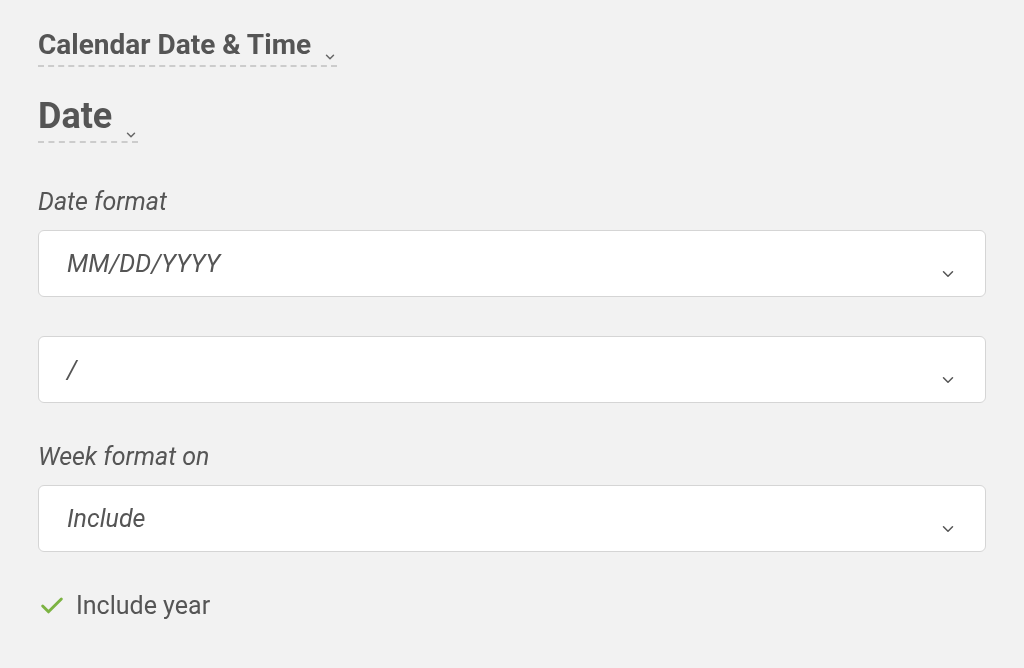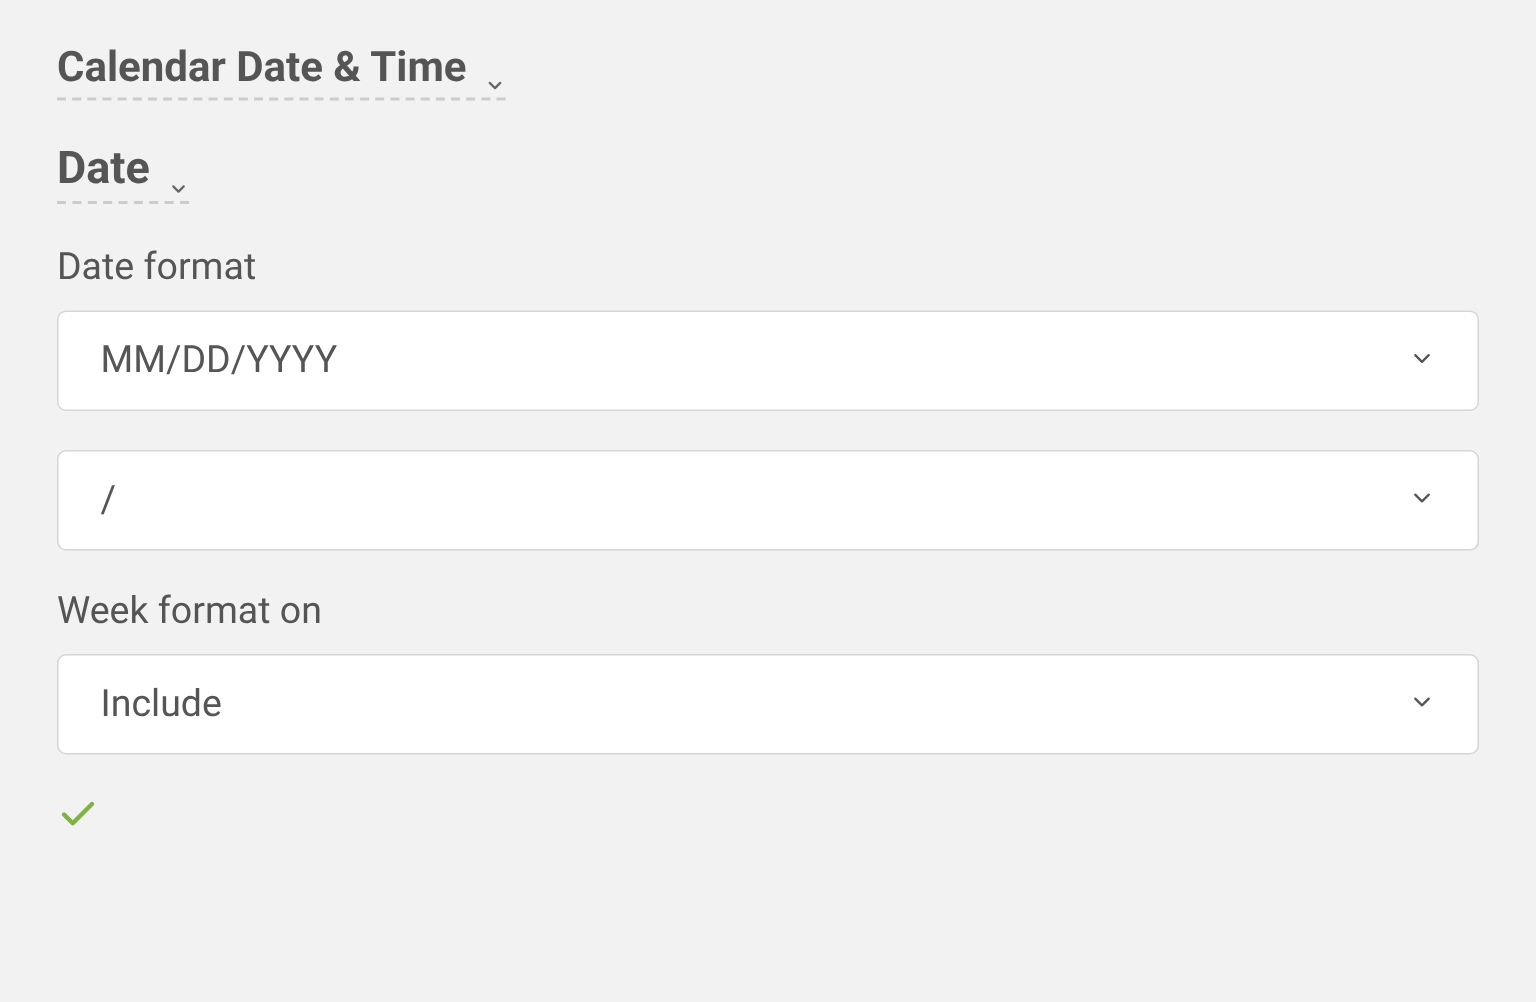--- a/index.html
+++ b/index.html
@@ -24,51 +24,52 @@
       color: #555;
       font-size: 28px;
       font-weight: 700;
       border-bottom: 2px dashed #ccc;
       padding-bottom: 4px;
       margin-bottom: 28px;
       cursor: pointer;
     }
     
     .section-header.sub {
-      font-size: 30px;
-      margin-bottom: 28px;
+      font-size: 36px;
+      margin-bottom: 44px;
     }
     
     .chevron {
       display: inline-block;
       width: 14px;
       height: 14px;
     }
     
     .field-group {
-      margin-bottom: 26px;
+      margin-bottom: 39px;
+      font-style: italic;
     }
     
     .field-label {
       font-size: 25px;
       color: #555;
       margin-bottom: 14px;
       display: block;
     }
     
     .select-box {
       width: 100%;
       background: #fff;
       border: 1px solid #d5d5d5;
       border-radius: 6px;
       padding: 18px 28px;
       font-size: 25px;
       color: #555;
       display: flex;
-      align-items: flex-start;
+      align-items: flex-end;
       justify-content: space-between;
       cursor: pointer;
     }
     
     .select-chevron {
       width: 18px;
       height: 18px;
       flex-shrink: 0;
     }
     
@@ -149,16 +150,17 @@
     </span>
   </div>
 </div>
 
 <div class="checkbox-row">
   <span class="check-icon">
     <svg viewBox="0 0 24 24" fill="none" stroke="#7cb342" stroke-width="2.5" stroke-linecap="round" stroke-linejoin="round">
       <polyline points="4 12 9 17 20 6"></polyline>
     </svg>
   </span>
+  <span class="checkbox-label">Include year</span>
 </div>
 
 
 
 
 </body></html>

